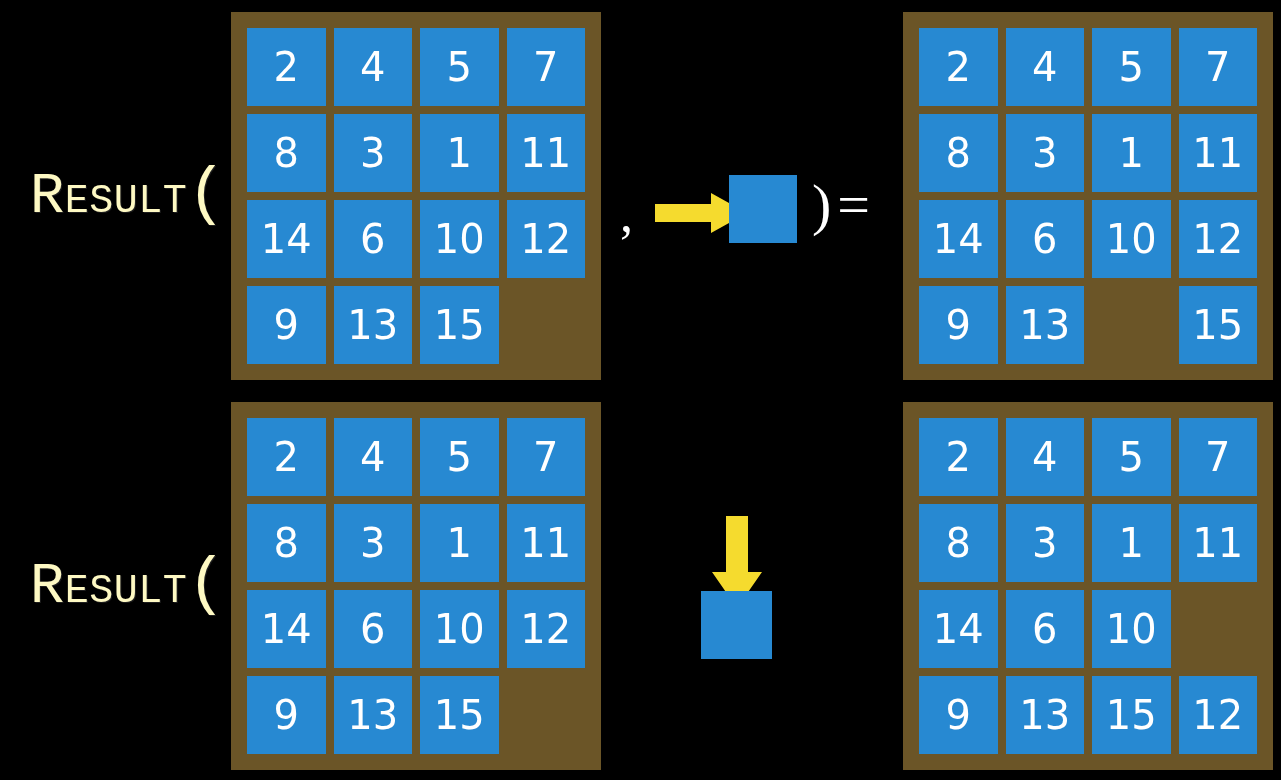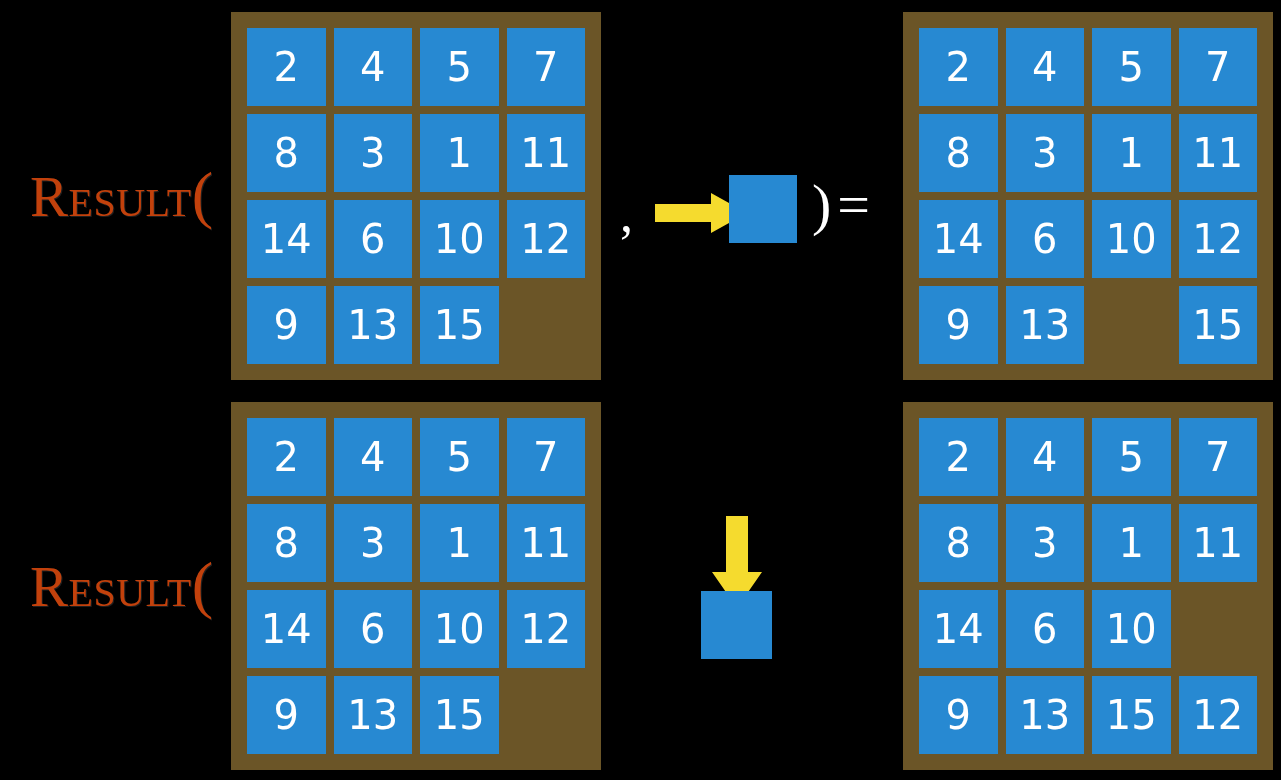--- a/index.html
+++ b/index.html
@@ -32,22 +32,22 @@
   }
   .row-1 { top: 0px; }
   .row-2 { top: 390px; }
 
   
   .result-label {
     position: absolute;
     left: 30px;
     top: 50%;
     transform: translateY(-50%);
-    color: #c2410c;
-    font-family: Liberation Serif, serif;
+    color: #fef9c3;
+    font-family: Liberation Mono, monospace;
     font-variant: small-caps;
     font-size: 57px;
     line-height: 1;
     letter-spacing: 0.5px;
     white-space: nowrap;
     text-shadow: 1px 1px 0 rgba(255,255,255,0.12);
   }
   .result-label .paren {
     font-variant: normal;
     font-size: 64px;

